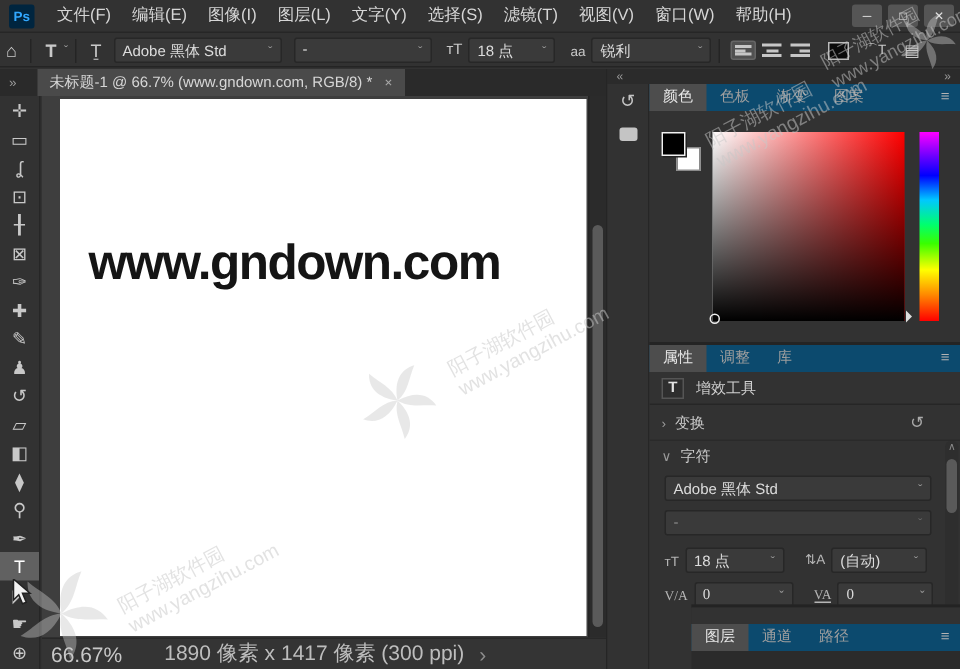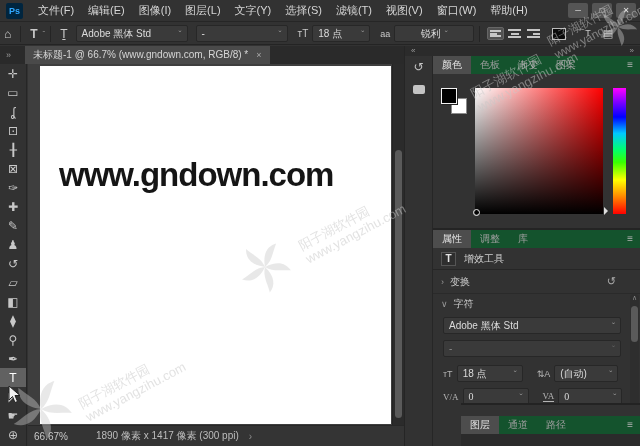--- a/index.html
+++ b/index.html
@@ -53,34 +53,34 @@
   
   .canvas-area { position:absolute; top:64px; left:28px; width:376px; bottom:21px; background:#3e3e3e;}
   .doc { position:absolute; left:12px; top:2px; width:351px; height:358px; background:#ffffff;}
   .doc-text { position:absolute; left:19px; top:90px; font-size:33px; font-weight:bold; color:#151515;
     letter-spacing:-1px; white-space:nowrap;}
   .v-scroll { position:absolute; top:0; right:0; bottom:0; width:12px; background:#2b2b2b; border-left:1px solid #242424;}
   .v-thumb { position:absolute; left:2px; right:2px; top:86px; height:268px; background:#5a5a5a; border-radius:5px;}
 
   
   .statusbar { position:absolute; left:28px; bottom:0; width:376px; height:21px; background:#343434;
-    border-top:1px solid #282828; display:flex; align-items:center; font-size:10px; color:#c8c8c8; z-index:3;}
+    border-top:1px solid #282828; display:flex; align-items:center; font-size:14px; color:#c8c8c8; z-index:3;}
   .statusbar .zoomv { margin-left:6px; } .statusbar .info { margin-left:28px; color:#bdbdbd; }
   .statusbar .chev { margin-left:10px; color:#8d8d8d; }
 
   
   .dock { position:absolute; top:46px; left:404px; right:0; bottom:0; background:#323232; border-left:1px solid #252525; z-index:4;}
   .dock-head { position:absolute; top:0; left:0; right:0; height:10px; background:#2b2b2b;
     display:flex; justify-content:space-between; font-size:8px; color:#9a9a9a; line-height:10px; padding:0 6px;}
   .side-col { position:absolute; left:0; top:10px; width:28px; bottom:0; background:#323232; border-right:1px solid #262626;}
   .side-btn { height:22px; display:flex; align-items:center; justify-content:center; color:#c4c4c4; font-size:12px;}
   .bubble { width:12px; height:9px; background:#c4c4c4; border-radius:2px; position:relative;}
   .bubble::after { content:""; position:absolute; left:2px; bottom:-3px; border:3px solid transparent; border-top-color:#c4c4c4; border-left-width:2px; border-right-width:2px;}
   .main-col { position:absolute; left:28px; top:10px; right:0; bottom:0; }
-  .ptabs { height:18px; background:#14532d; display:flex; align-items:flex-start; font-size:10px;}
+  .ptabs { height:18px; background:#0c4a6e; display:flex; align-items:flex-start; font-size:10px;}
   .ptab { padding:0 9px; line-height:18px; color:#9e9e9e; white-space:nowrap;}
   .ptab.active { background:#4d4d4d; color:#e6e6e6;}
   .pmenu { margin-left:auto; color:#b4b4b4; padding:0 7px; line-height:18px; font-size:10px;}
 
   .color-body { position:relative; height:154px; background:#323232;}
   .sw-wrap { position:absolute; left:8px; top:14px; width:34px; height:34px;}
   .sw-bg { position:absolute; left:10px; top:10px; width:16px; height:16px; background:#fff; border:1px solid #8a8a8a;}
   .sw-fg { position:absolute; left:0; top:0; width:16px; height:16px; background:#000; border:1px solid #f2f2f2; box-shadow:1px 1px 0 #222;}
   .sv-field { position:absolute; left:42px; top:14px; width:128px; height:126px;
     background:linear-gradient(to top,#000,rgba(0,0,0,0)),linear-gradient(to right,#fff,#ff0000);}
@@ -159,21 +159,21 @@
     <div class="sel" style="width:92px;margin-left:8px;">
       <span>-</span>
         <span class="chev">ˇ</span>
     </div>
     <span class="ob-icon" style="font-size:10px;margin-left:6px;">тT</span>
     <div class="sel" style="width:58px;">
       <span>18 点</span>
         <span class="chev">ˇ</span>
     </div>
     <span class="ob-icon" style="font-size:9px;margin-left:6px;">aa</span>
-    <div class="sel" style="width:80px;justify-content:center;">
+    <div class="sel" style="width:80px;">
       <span>锐利</span>
         <span class="chev">ˇ</span>
     </div>
     <span class="ob-sep"></span>
     <div class="align-ic left active">
         <i></i>
         <i></i>
         <i></i>
       </div>
     <div class="align-ic center">

